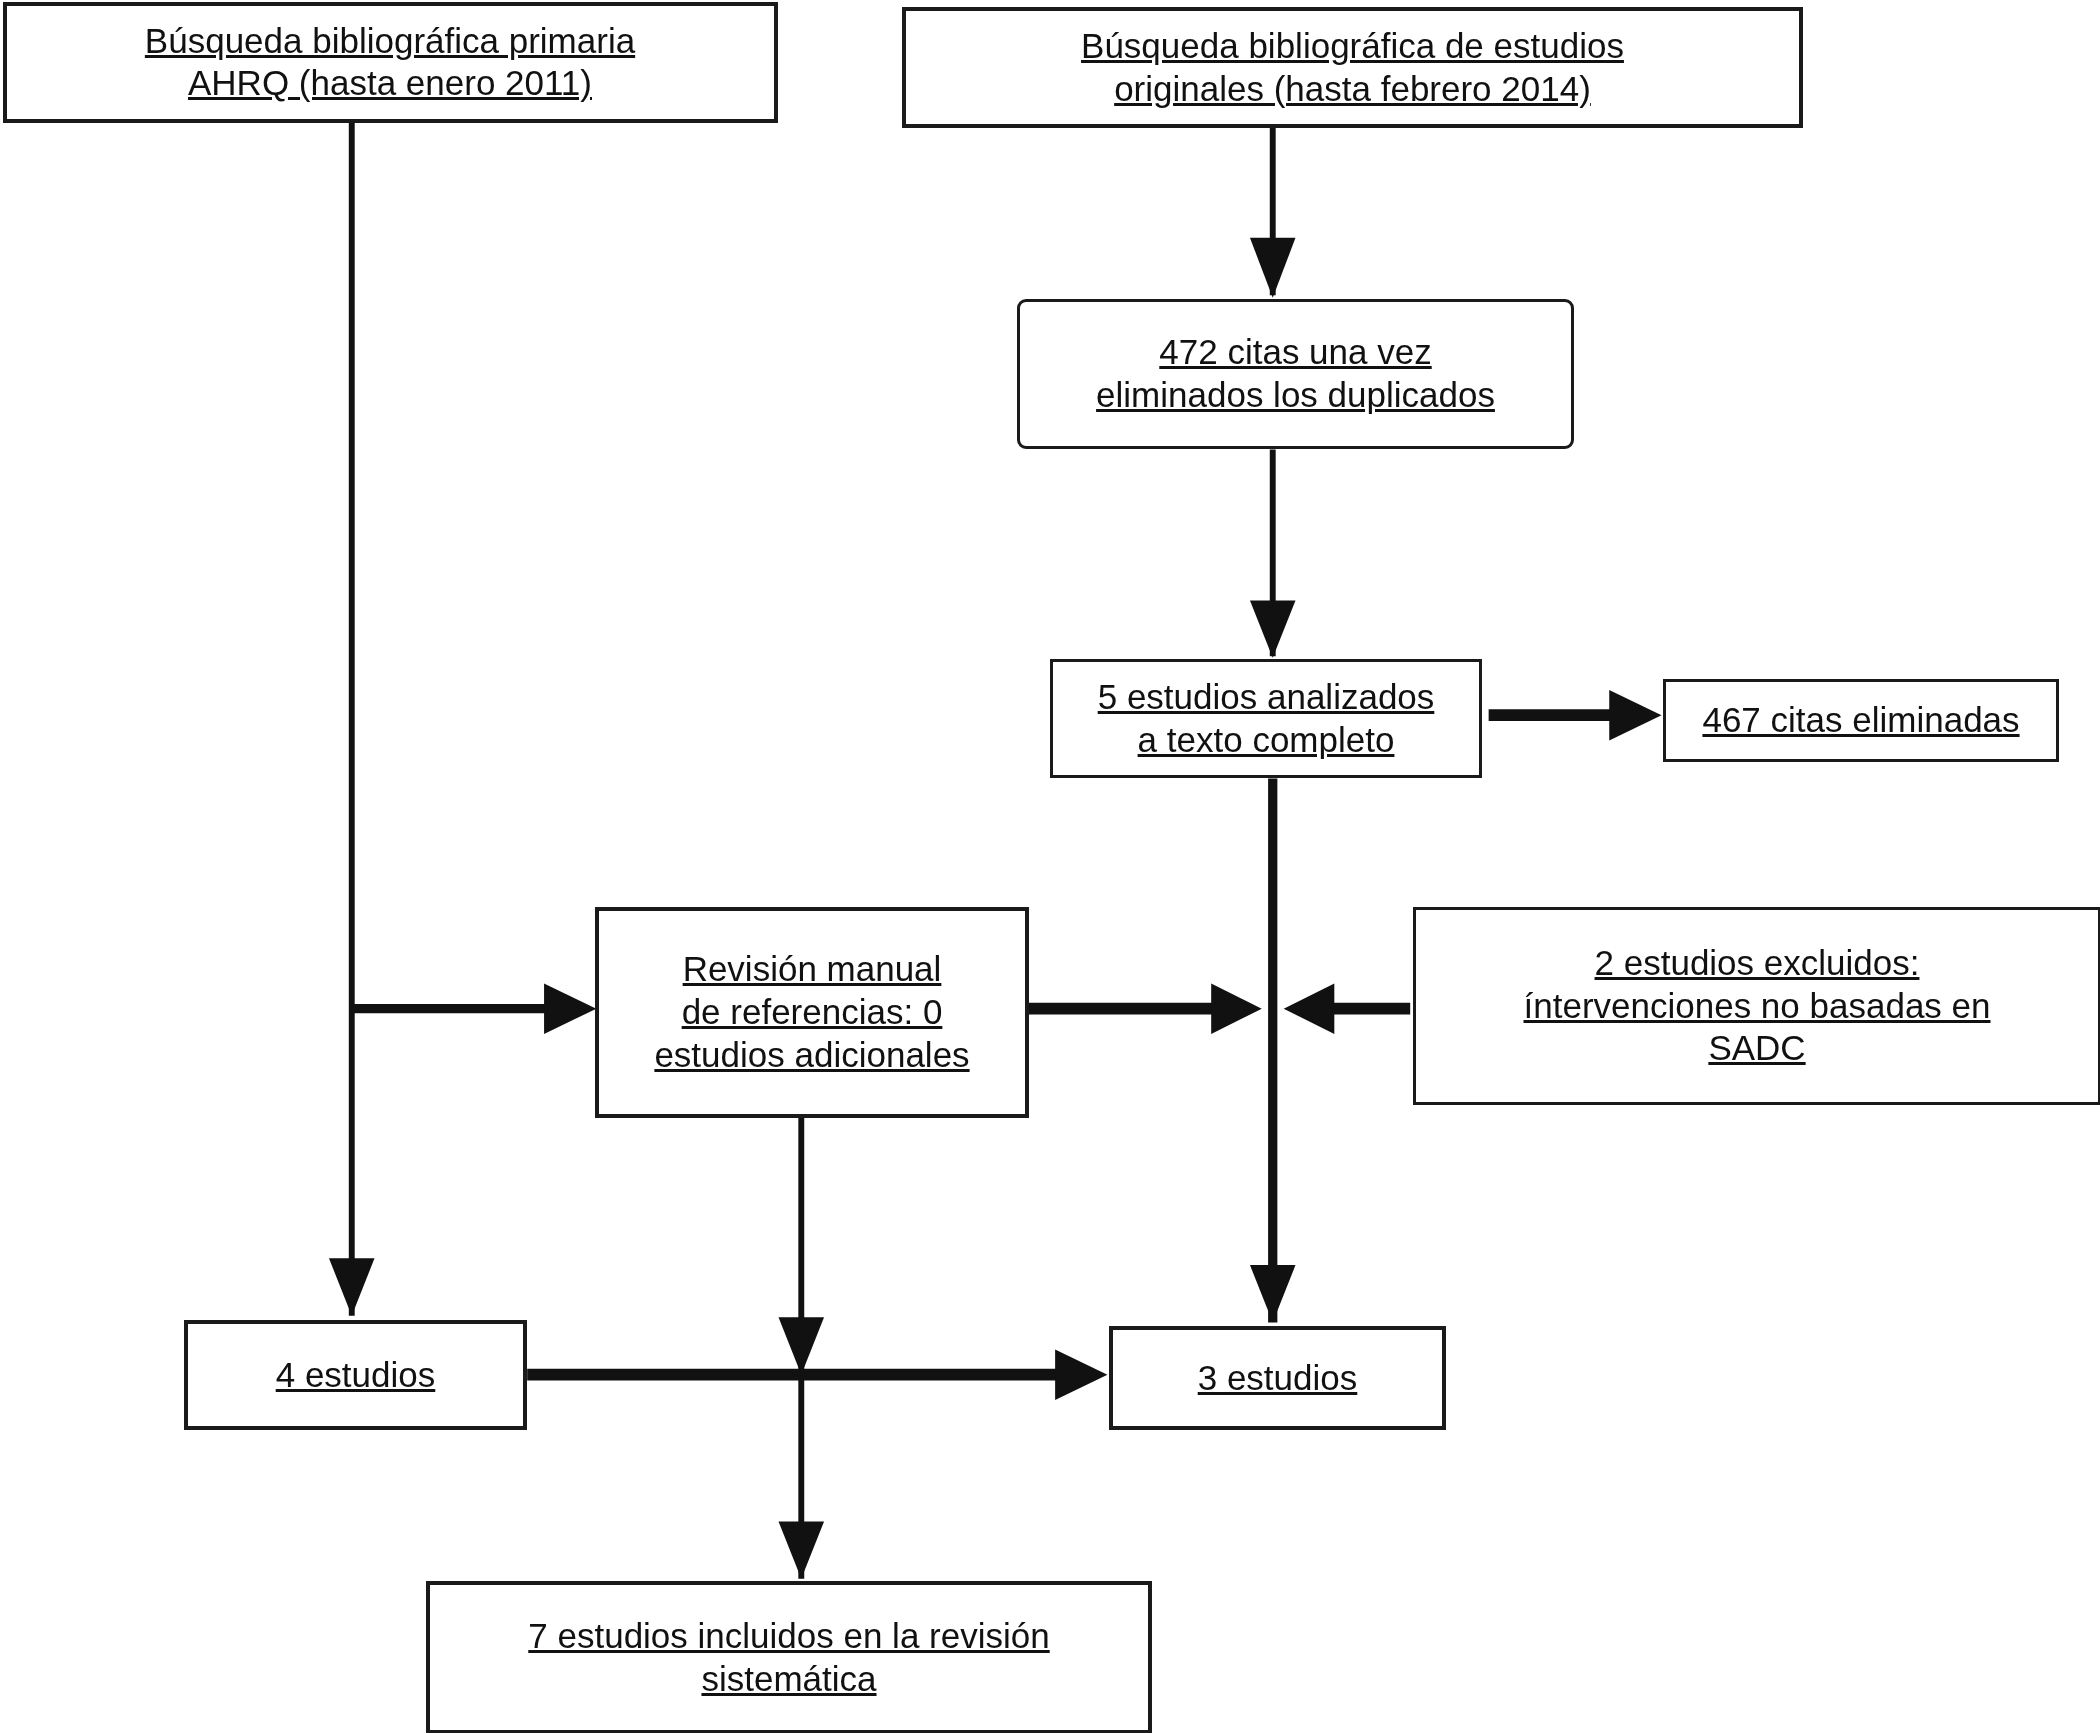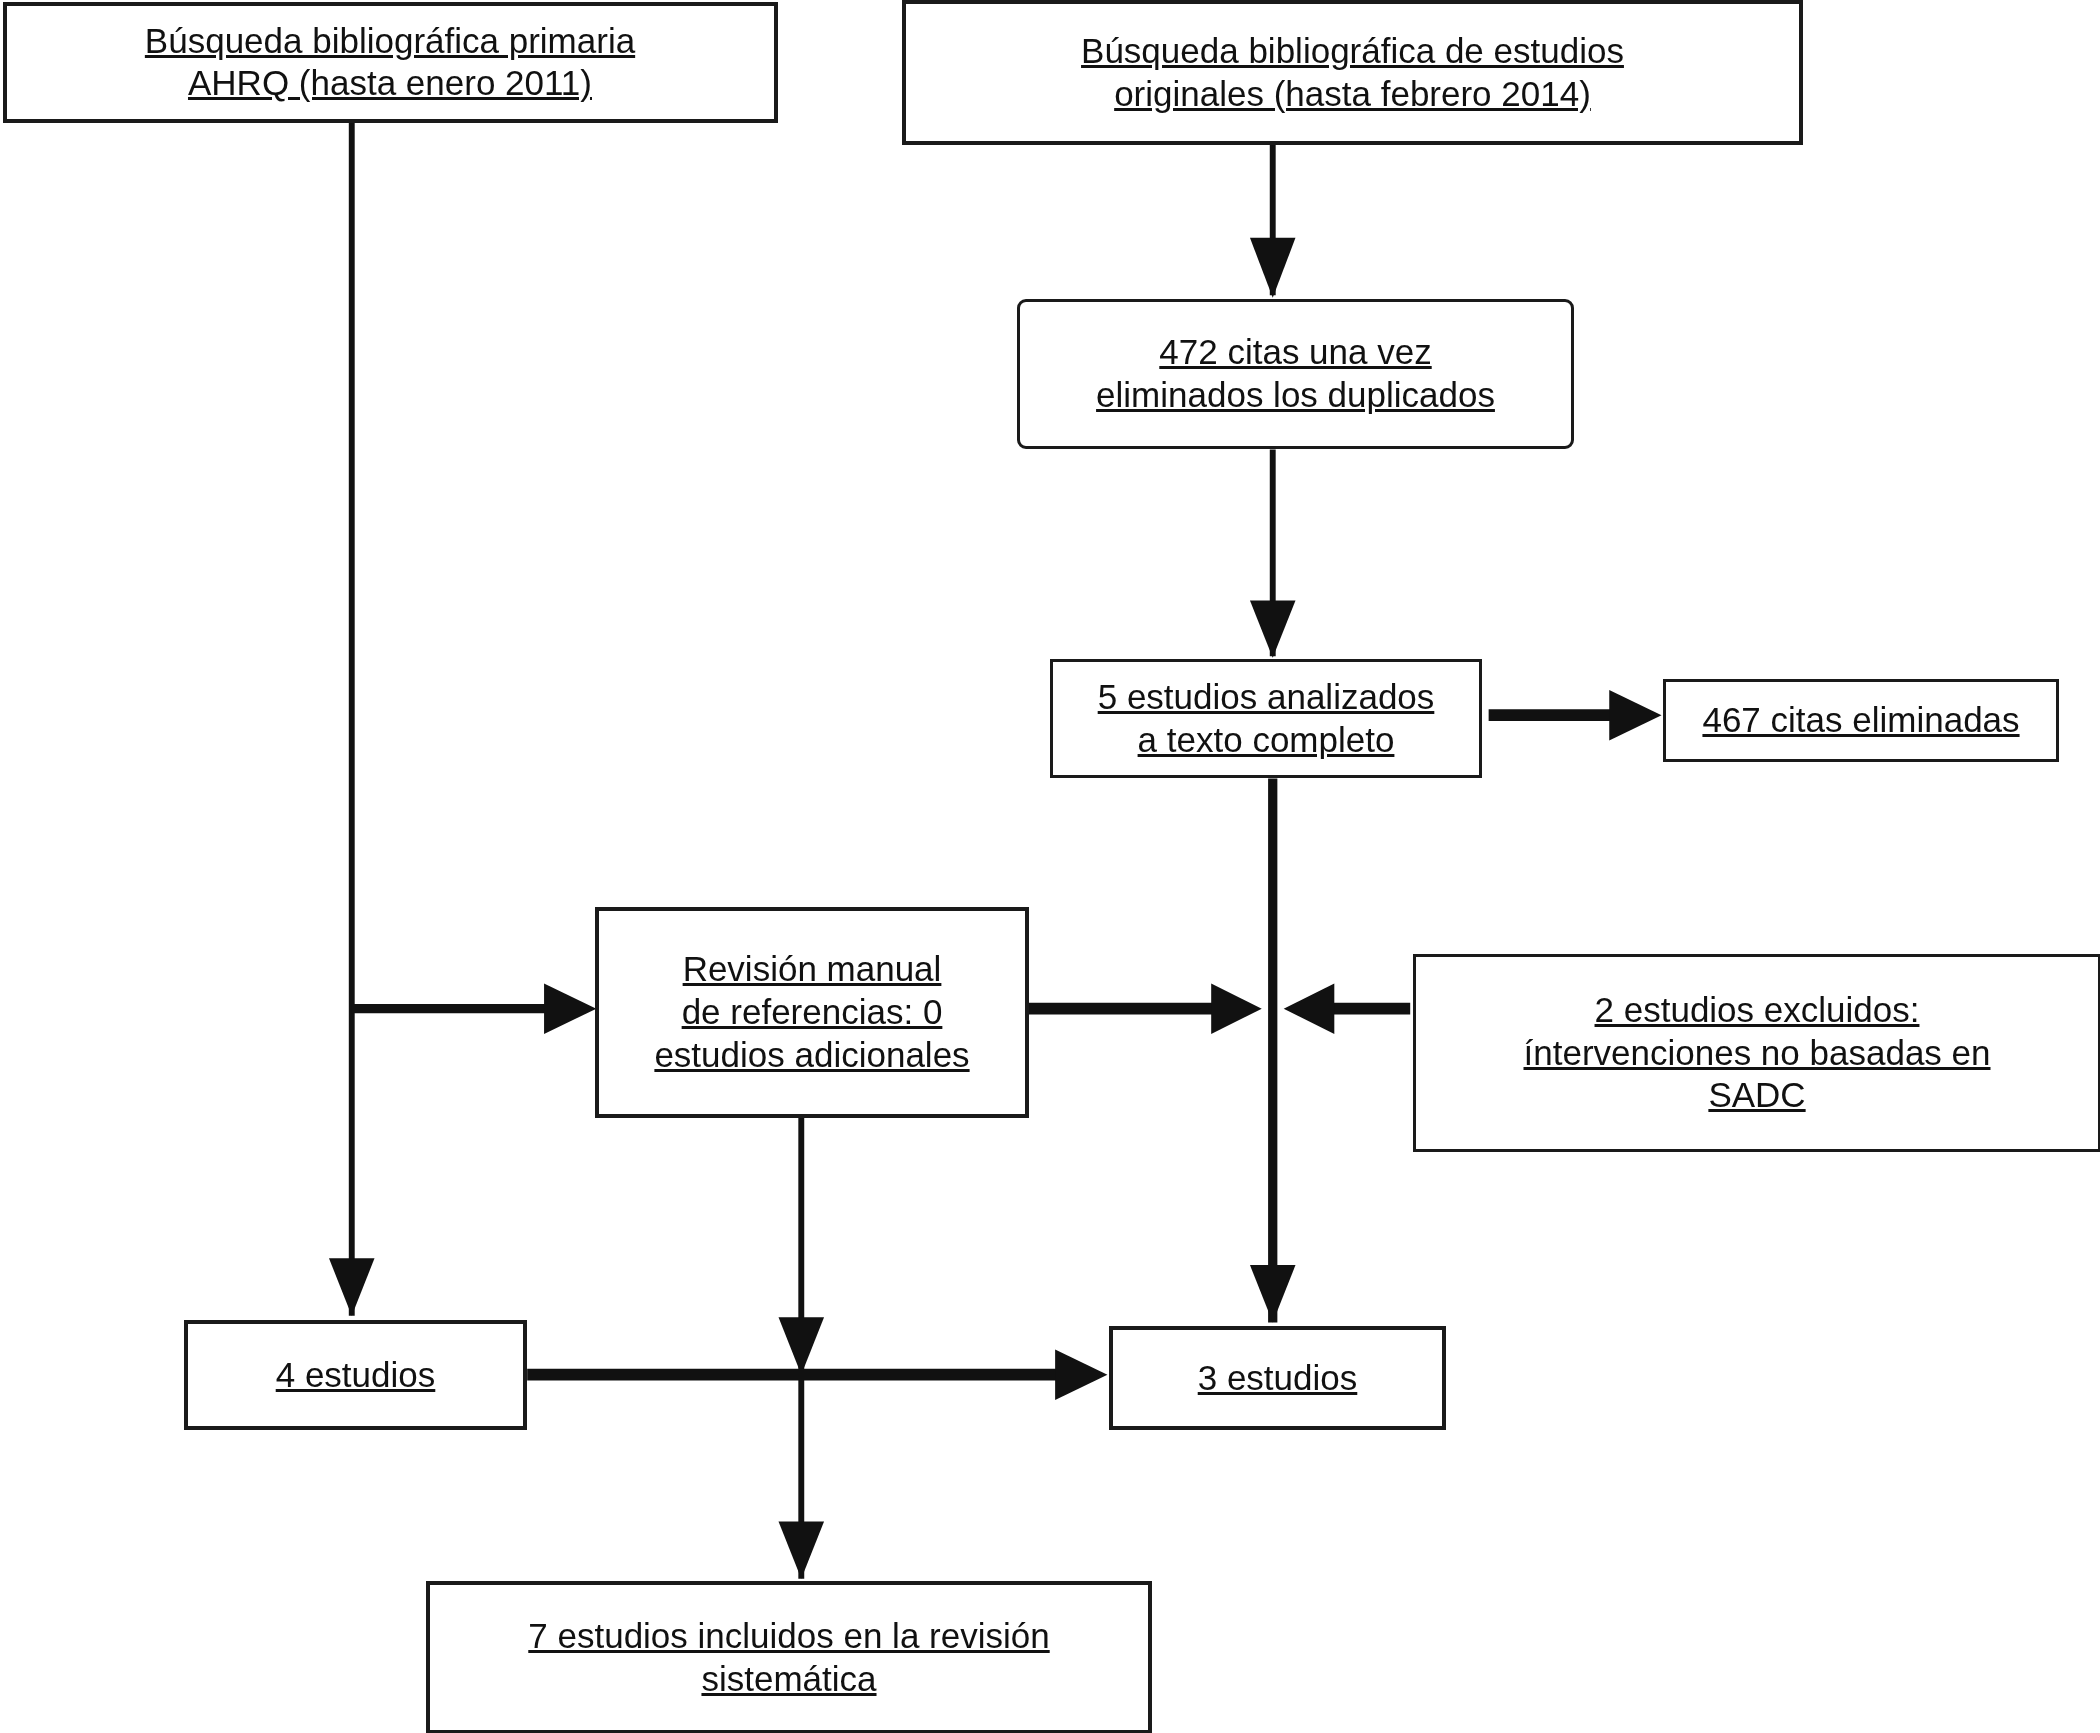--- a/index.html
+++ b/index.html
@@ -80,36 +80,36 @@
     <polygon class="head" points="950,1872 923,1804 977,1804"></polygon>
 
     <path class="wire w-thick" d="M625,1630 L1290,1630"></path>
     <polygon class="head" points="1313,1630 1251,1600 1251,1660"></polygon>
 
   </svg>
 
   <div class="box" style="left:2.5px;top:1.7px;width:775px;height:121px;">Búsqueda bibliográfica primaria
 AHRQ (hasta enero 2011)</div>
 
-  <div class="box" style="left:902px;top:0;width:901px;height:145px;">Búsqueda bibliográfica de estudios
+  <div class="box" style="left:902px;top:7px;width:901px;height:121px;">Búsqueda bibliográfica de estudios
 originales (hasta febrero 2014)</div>
 
   <div class="box thin" style="left:1017px;top:299px;width:557px;height:150px;border-radius:9px;">472 citas una vez
 eliminados los duplicados</div>
 
   <div class="box thin" style="left:1050px;top:659px;width:432px;height:119px;">5 estudios analizados
 a texto completo</div>
 
   <div class="box thin" style="left:1663px;top:679px;width:396px;height:83px;">467 citas eliminadas</div>
 
   <div class="box" style="left:595px;top:907px;width:434px;height:211px;">Revisión manual
 de referencias: 0
 estudios adicionales</div>
 
-  <div class="box thin" style="left:1413px;top:907px;width:688px;height:198px;margin-top:47px;">2 estudios excluidos:
+  <div class="box thin" style="left:1413px;top:907px;width:688px;height:198px;">2 estudios excluidos:
 íntervenciones no basadas en
 SADC</div>
 
   <div class="box" style="left:184px;top:1320px;width:343px;height:110px;">4 estudios</div>
 
   <div class="box" style="left:1109px;top:1326px;width:337px;height:104px;text-align:center;">3 estudios</div>
 
   <div class="box" style="left:426px;top:1581px;width:726px;height:153px;">7 estudios incluidos en la revisión
 sistemática</div>
 

